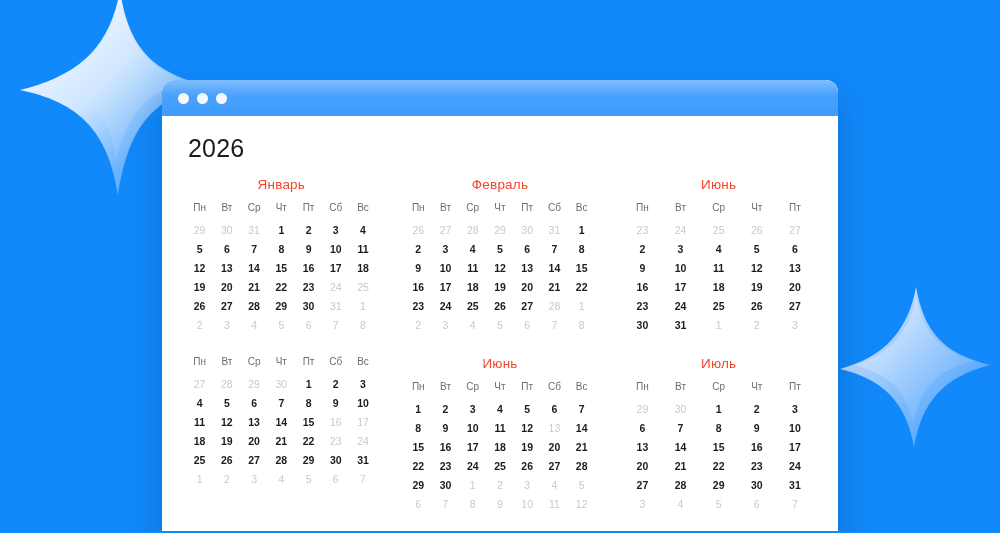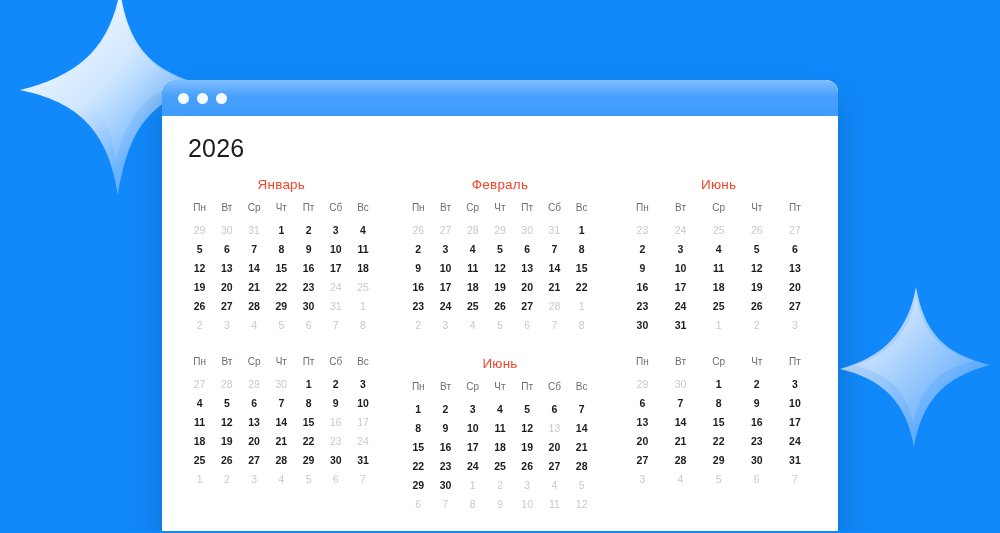--- a/index.html
+++ b/index.html
@@ -515,20 +515,21 @@
                   <td class="out">8</td>
                   <td class="out">9</td>
                   <td class="out">10</td>
                   <td class="out">11</td>
                   <td class="out">12</td>
                 </tr>
               </tbody>
             </table>
           </div>
           <div class="month">
+            <div class="month-name">Июль</div>
             <table class="cal">
               <thead>
                 <tr>
                   <th>Пн</th>
                   <th>Вт</th>
                   <th>Ср</th>
                   <th>Чт</th>
                   <th>Пт</th>
                 </tr>
               </thead>

